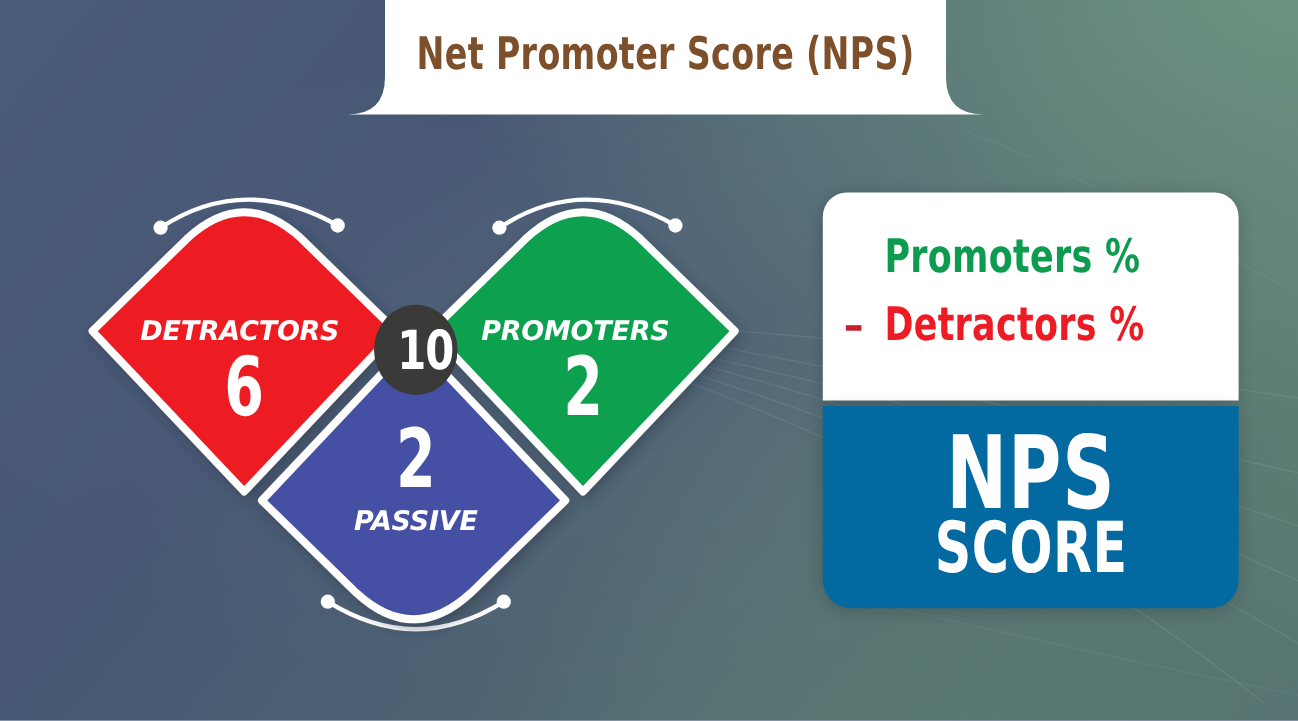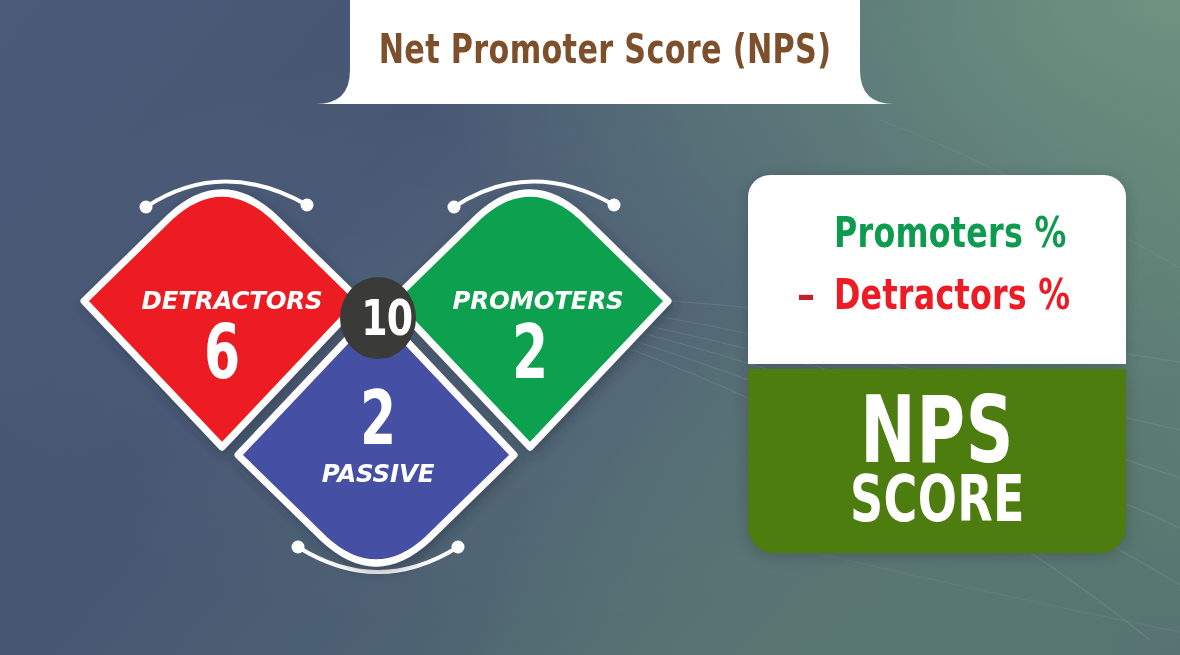--- a/index.html
+++ b/index.html
@@ -123,21 +123,20 @@
     top: 175px;
     width: 378px;
     height: 189px;
     background: #ffffff;
     border-radius: 22px 22px 0 0;
     box-shadow: 0 2px 14px rgba(0,0,0,0.18);
     display: flex;
     flex-direction: column;
     justify-content: center;
     box-sizing: border-box;
-    padding-left: 30px;
   }
   .formula-row {
     display: flex;
     align-items: baseline;
     height: 62px;
   }
   .f-op {
     width: 56px;
     flex: none;
     font-family: "DejaVu Sans Condensed", "Liberation Sans Narrow", "Liberation Sans", sans-serif;
@@ -158,21 +157,21 @@
   }
   .f-promoters { color: #0d9c4f; }
   .f-detractors { color: #ed1c24; }
 
   .panel-score {
     position: absolute;
     left: 748px;
     top: 369px;
     width: 378px;
     height: 184px;
-    background: #4d7c0f;
+    background: #0369a1;
     border-radius: 0 0 26px 26px;
     box-shadow: 0 3px 16px rgba(0,0,0,0.18);
     display: flex;
     flex-direction: column;
     align-items: center;
     justify-content: center;
   }
   .score-big {
     font-family: "DejaVu Sans Condensed", "Liberation Sans Narrow", "Liberation Sans", sans-serif;
     font-weight: 700;
@@ -255,24 +254,24 @@
 
       <g filter="url(#dshadow)">
         <path d="M332 146 L418 62 Q470 14 522 62 L608 146 L470 292 Z" fill="#0ba14f" stroke="#ffffff" stroke-width="7" stroke-linejoin="round"></path>
       </g>
 
       <g filter="url(#dshadow)">
         <path d="M316 154 L454 300 L368 384 Q316 432 264 384 L178 300 Z" fill="#454fa3" stroke="#ffffff" stroke-width="7" stroke-linejoin="round"></path>
       </g>
     </svg>
 
-    <div class="dia-label" style="left:172px; top:131px;">DETRACTORS</div>
+    <div class="dia-label" style="left:158px; top:131px;">DETRACTORS</div>
     <div class="dia-num" style="left:162px; top:160px;">6</div>
 
-    <div class="dia-label" style="left:478px; top:131px;">PROMOTERS</div>
+    <div class="dia-label" style="left:463px; top:131px;">PROMOTERS</div>
     <div class="dia-num" style="left:470px; top:160px;">2</div>
 
     <div class="dia-num" style="left:318px; top:226px;">2</div>
     <div class="dia-label" style="left:318px; top:304px;">PASSIVE</div>
 
     <div class="badge-10" style="left:280px; top:122px;">
       <span>10</span>
     </div>
   </div>
 

